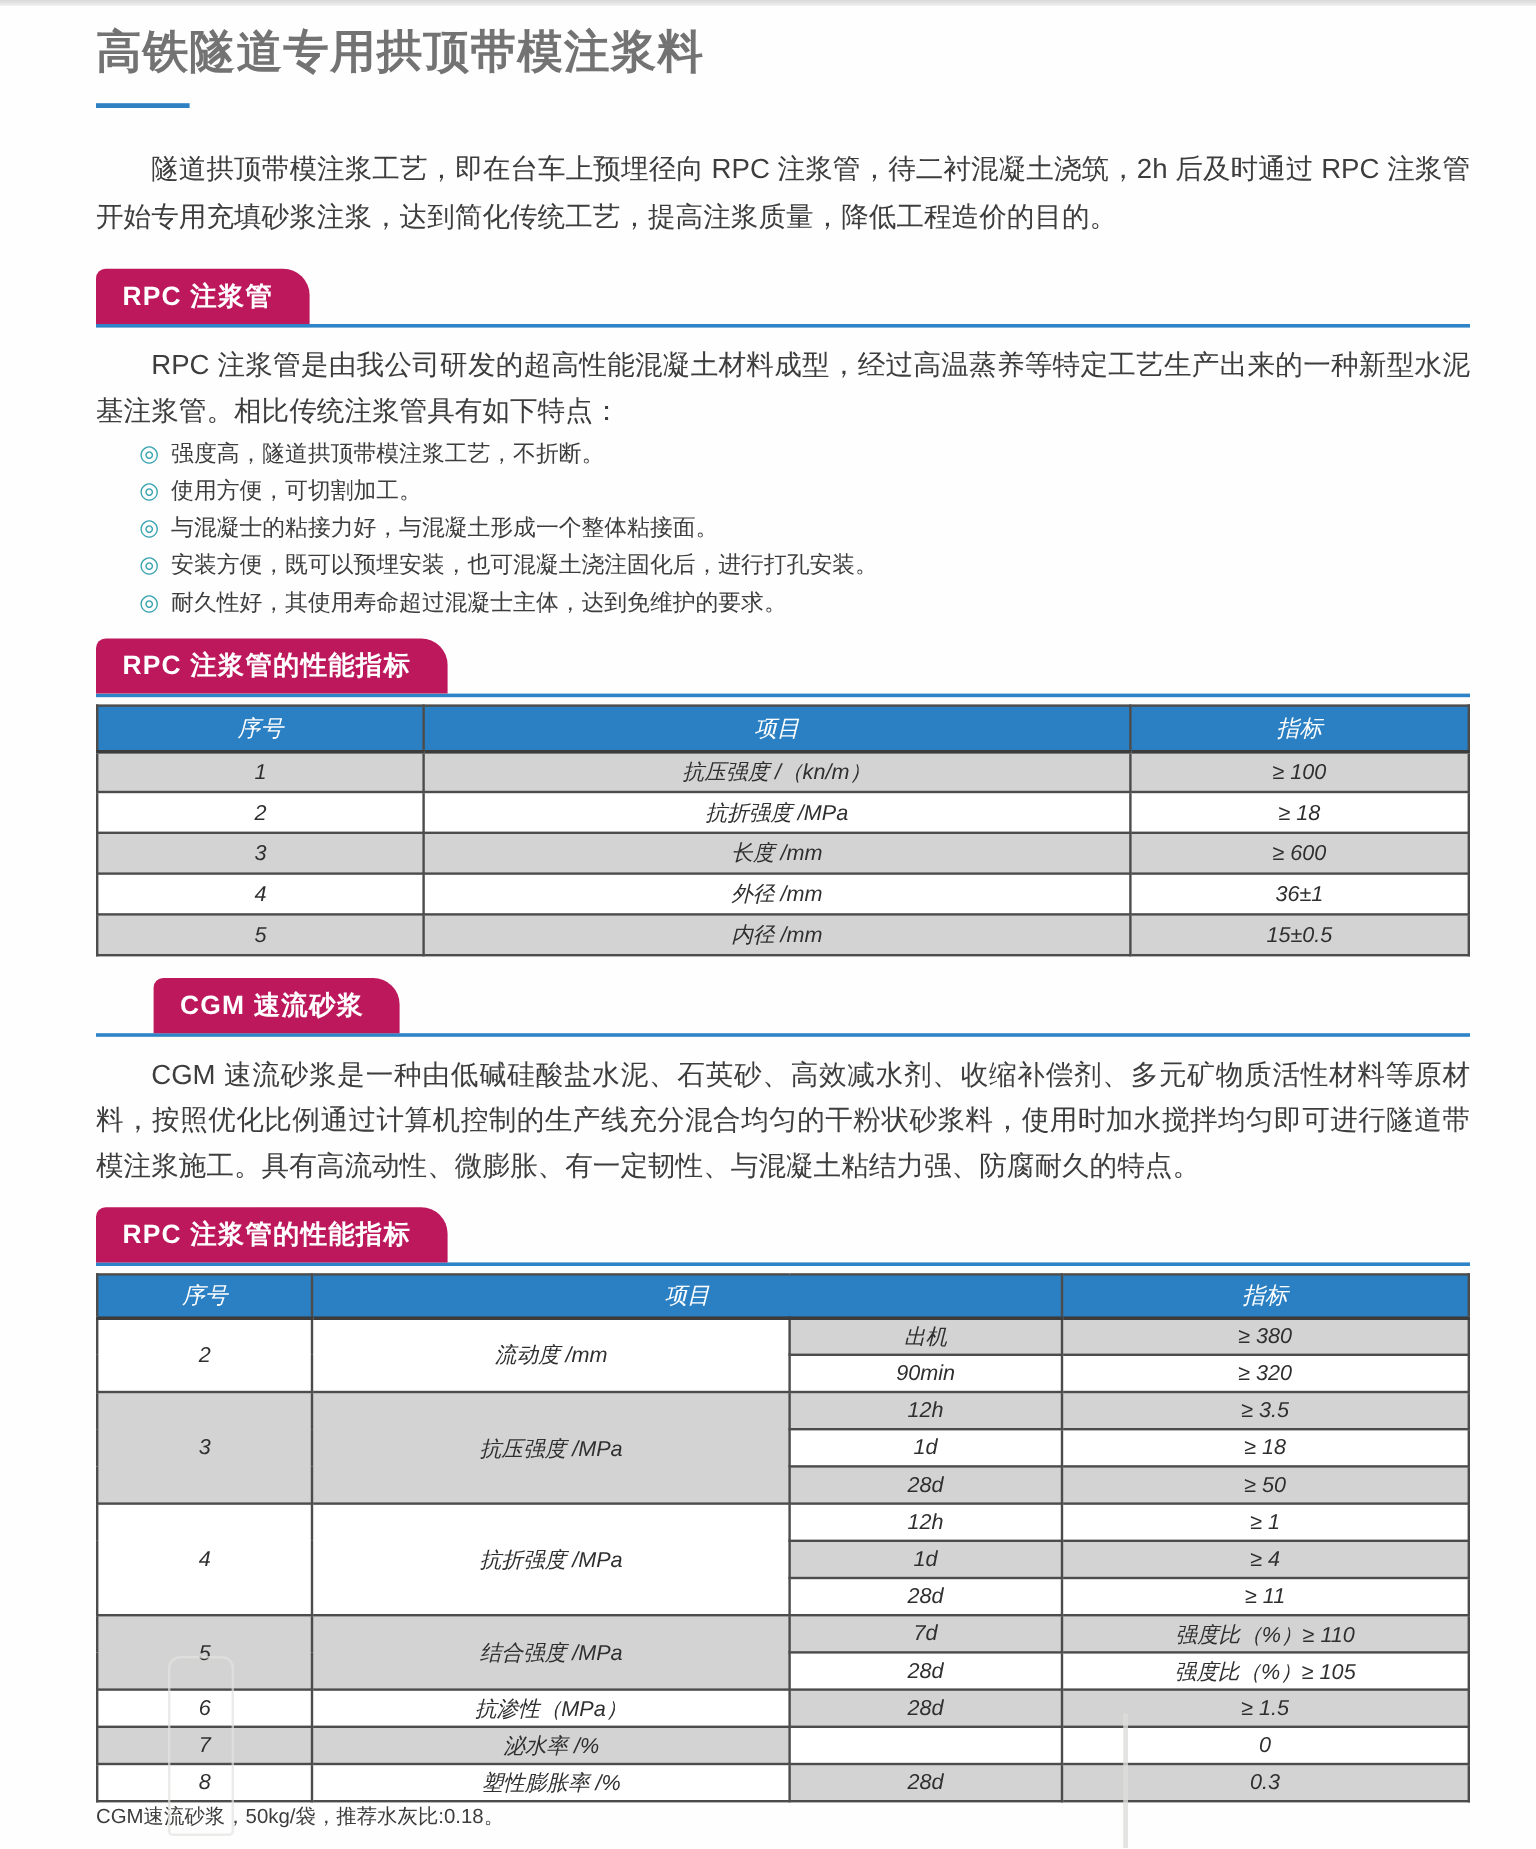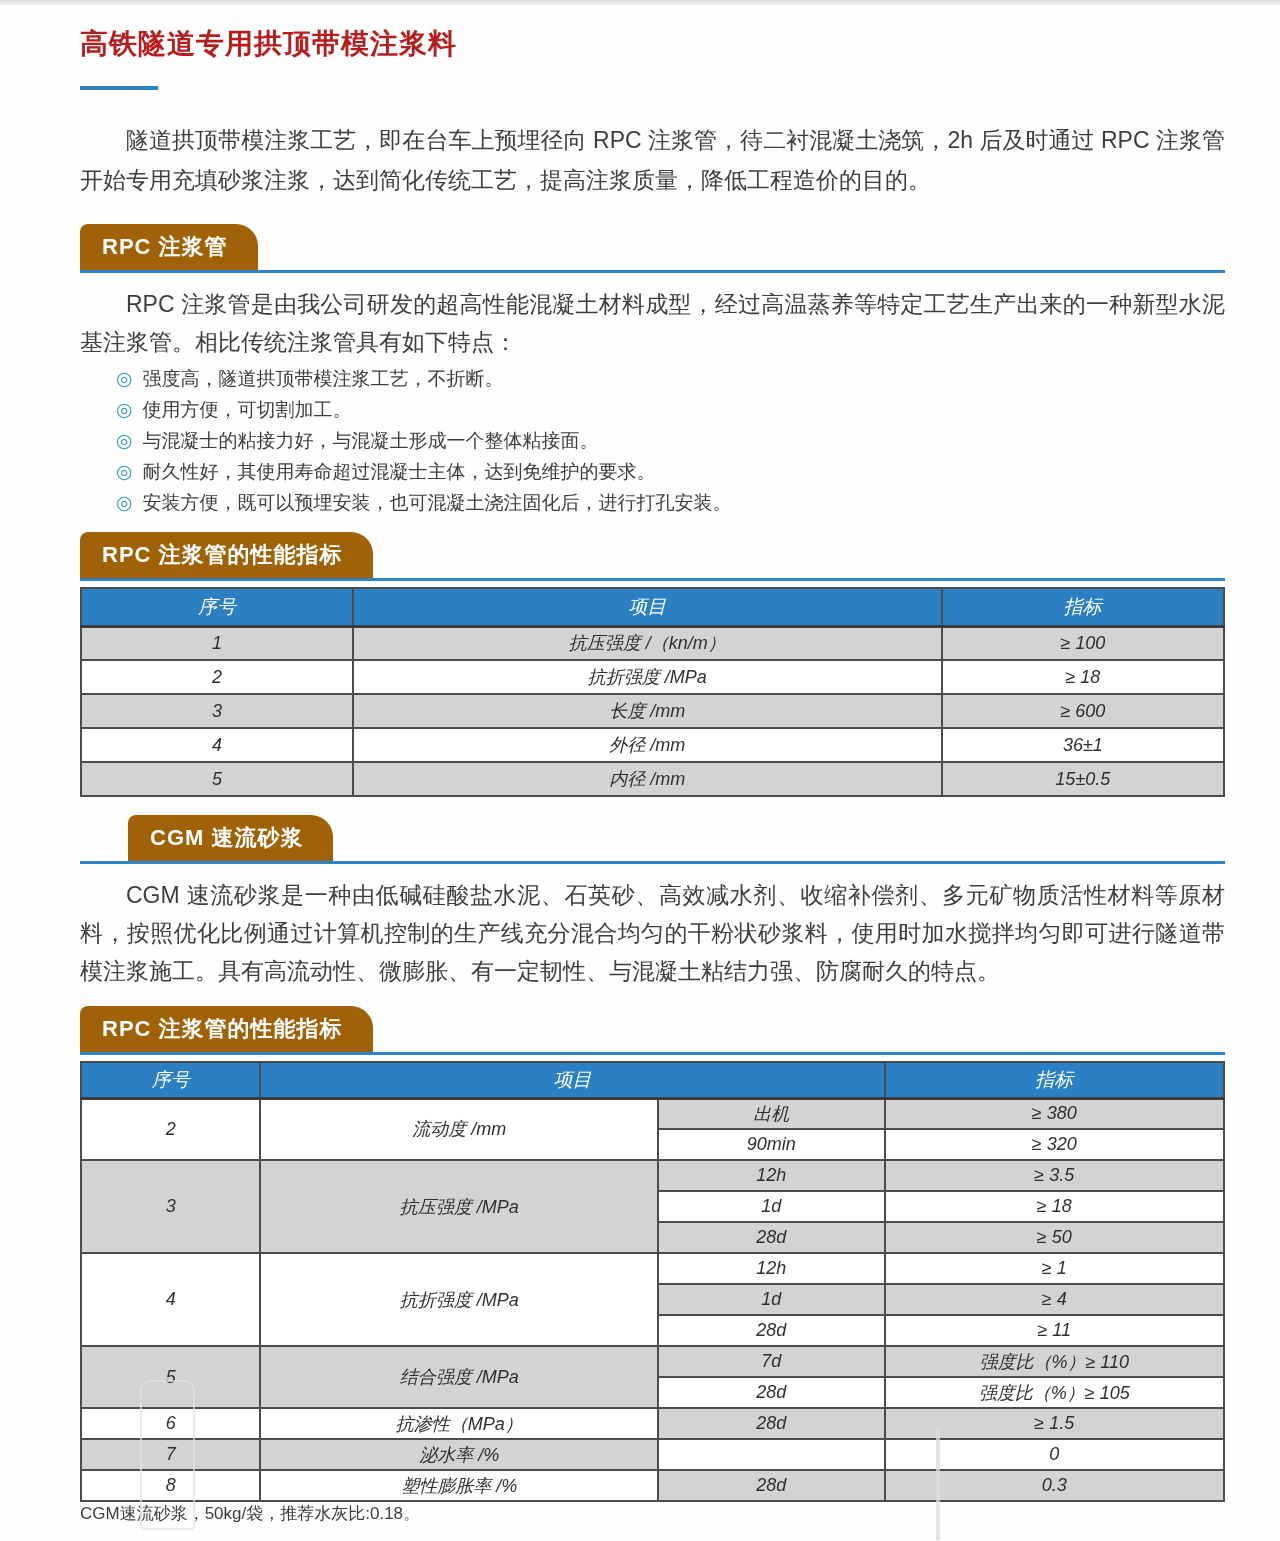--- a/index.html
+++ b/index.html
@@ -4,33 +4,33 @@
 <style>
   * { margin:0; padding:0; box-sizing:border-box; }
   html,body { width:1280px; background:#ffffff; }
   body { font-family:"Liberation Sans","DejaVu Sans",sans-serif; color:#3f3f3f; }
   .page { position:relative; width:1280px; height:1541px; overflow:hidden;
           background:#fefefe; padding:24px 55px 0 80px; }
   .top-strip { position:absolute; top:0; left:0; width:1280px; height:5px;
                background:linear-gradient(#d8d8d8,#f2f2f2); }
 
   
-  .doc-title { font-size:28px; line-height:40px; font-weight:bold; color:#b91c1c;
+  .doc-title { font-size:38px; line-height:40px; font-weight:bold; color:#737373;
                letter-spacing:1px; }
   .title-rule { width:78px; height:4px; background:#2e82c4; margin-top:22px; }
 
   
   .para { font-size:23px; line-height:40px; text-align:justify; text-indent:2em;
           color:#3d3d3d; }
   .intro { margin-top:30px; }
   .desc  { margin-top:12px; line-height:38px; }
 
   
   .sec { margin-top:24px; border-bottom:3px solid #2e84c6; }
-  .sec .pill { display:inline-block; background:#a16207; color:#ffffff;
+  .sec .pill { display:inline-block; background:#be185d; color:#ffffff;
                font-size:22px; font-weight:bold; line-height:46px; height:46px;
                padding:0 30px 0 22px; border-radius:8px 22px 0 0; letter-spacing:1px; }
   .sec.tight { margin-top:14px; }
   .sec.mid   { margin-top:18px;padding-left:48px; }
   .sec.late  { margin-top:16px; }
 
   
   .bullets { list-style:none; margin:2px 0 0 36px; }
   .bullets li { font-size:19px; line-height:31px; color:#3d3d3d; }
   .bullets .mk { color:#35a3ae; margin-right:10px; font-size:19px; }
@@ -71,22 +71,22 @@
 
   <div class="sec">
     <span class="pill">RPC 注浆管</span>
   </div>
   <p class="para desc">RPC 注浆管是由我公司研发的超高性能混凝土材料成型，经过高温蒸养等特定工艺生产出来的一种新型水泥基注浆管。相比传统注浆管具有如下特点：</p>
 
   <ul class="bullets">
     <li><span class="mk">◎</span><span>强度高，隧道拱顶带模注浆工艺，不折断。</span></li>
     <li><span class="mk">◎</span><span>使用方便，可切割加工。</span></li>
     <li><span class="mk">◎</span><span>与混凝士的粘接力好，与混凝土形成一个整体粘接面。</span></li>
+    <li><span class="mk">◎</span><span>安装方便，既可以预埋安装，也可混凝土浇注固化后，进行打孔安装。</span></li>
     <li><span class="mk">◎</span><span>耐久性好，其使用寿命超过混凝士主体，达到免维护的要求。</span></li>
-    <li><span class="mk">◎</span><span>安装方便，既可以预埋安装，也可混凝土浇注固化后，进行打孔安装。</span></li>
   </ul>
 
   <div class="sec tight">
     <span class="pill">RPC 注浆管的性能指标</span>
   </div>
 
   <table class="t1">
     <colgroup>
         <col style="width:23.8%">
         <col style="width:51.5%">

